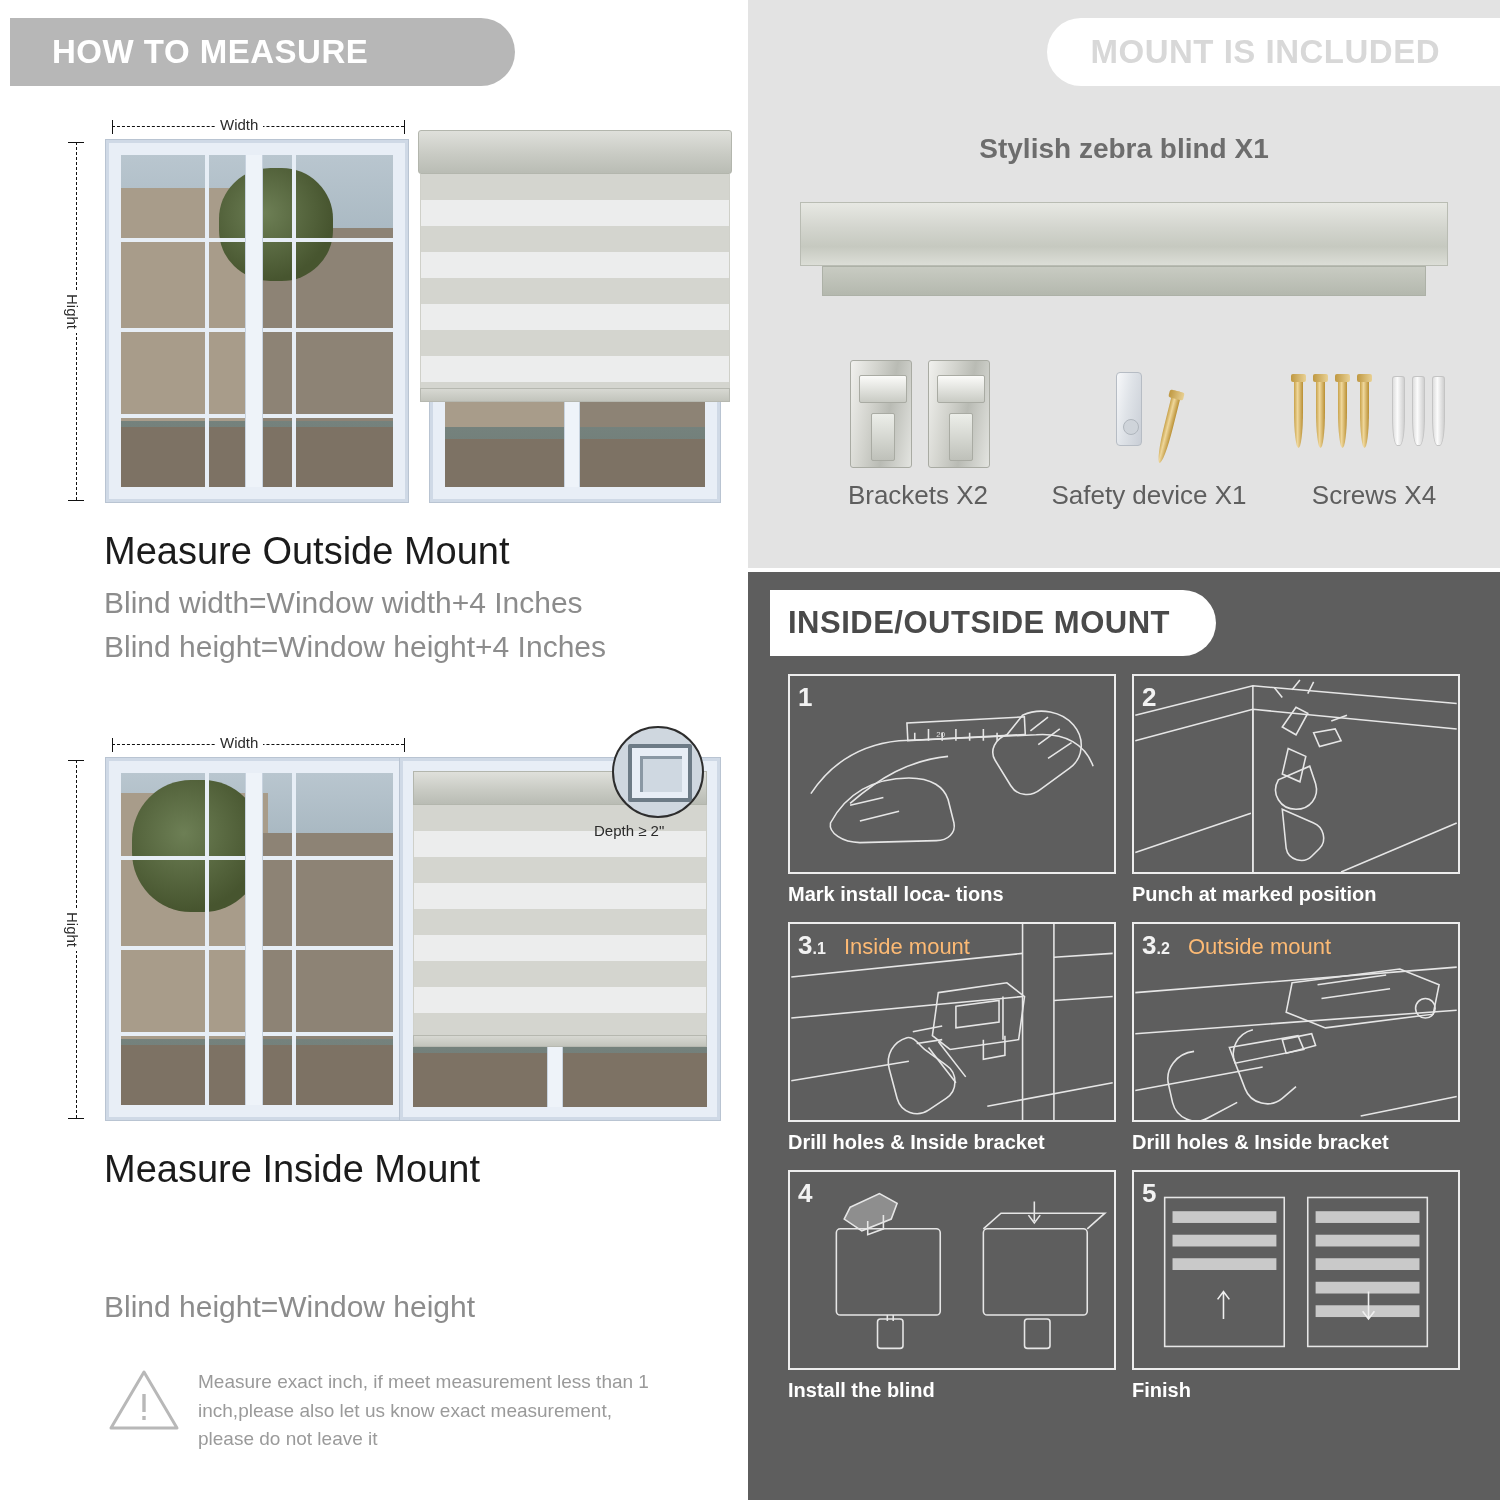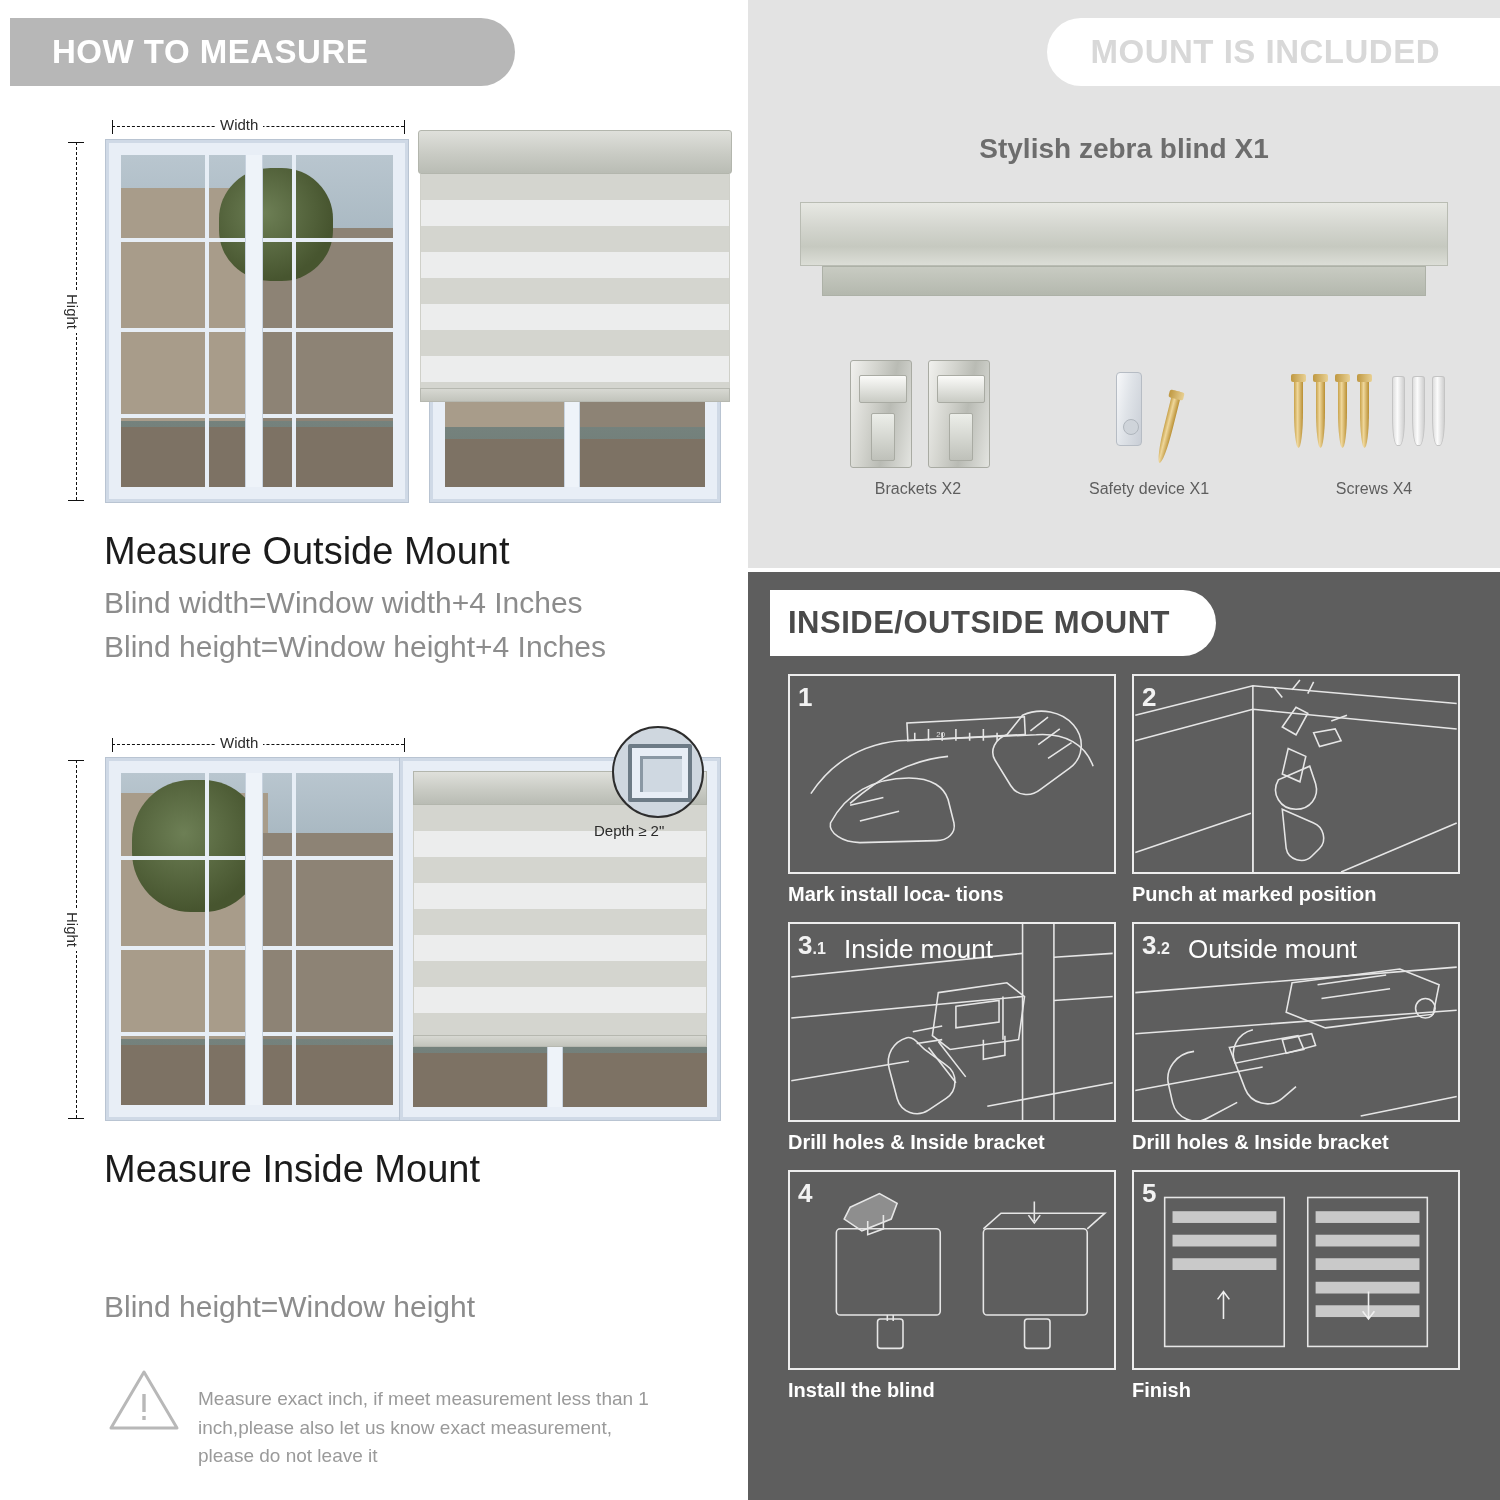--- a/index.html
+++ b/index.html
@@ -93,21 +93,21 @@
   }
   .sec-line {
     position: absolute; font-size: 30px; color: #8c8c8c;
   }
 
   .note-wrap { position: absolute; display: flex; gap: 18px; }
   .warn-tri {
     width: 72px; height: 64px; flex: 0 0 72px; position: relative;
   }
   .warn-tri svg { display:block; }
-  .note-text { font-size: 19px; line-height: 1.5; color: #9a9a9a; margin-top: 17px; }
+  .note-text { font-size: 19px; line-height: 1.5; color: #9a9a9a; }
 
   
   .depth-circle {
     position: absolute; width: 92px; height: 92px; border-radius: 50%;
     border: 2px solid #2d2d2d; background: #cfd7df; overflow: hidden;
   }
   .depth-label { position: absolute; font-size: 15px; color: #2b2b2b; }
 
   
   .included {
@@ -135,21 +135,21 @@
     border:1px solid #b9bcb3;
   }
   .headrail .hr-bot {
     position:absolute; left:22px; top:64px; width: calc(100% - 44px); height: 30px;
     background: linear-gradient(#c8cbc2, #b4b8ae);
     border:1px solid #adb1a7;
   }
   .parts-row { position: absolute; left: 0; right: 0; top: 352px; height: 170px; }
   .part { position: absolute; text-align: center; }
   .part-cap {
-    position: absolute; width: 100%; top: 128px; font-size: 16px; color: #5e5e5e;
+    position: absolute; width: 100%; top: 128px; font-size: 26px; color: #5e5e5e;
   }
   .bracket {
     position: absolute; width: 62px; height: 108px;
     background: linear-gradient(100deg,#f1f1ee 0%, #d2d3cd 35%, #b9bbb4 60%, #e3e4e0 100%);
     border: 1px solid #a9aba3;
     border-radius: 3px;
   }
   .bracket::before {
     content:""; position:absolute; left:8px; top:14px; width:46px; height:26px;
     background: linear-gradient(#fbfbf9,#c9cbc4); border:1px solid #a9aba3; border-radius:2px;
@@ -204,21 +204,21 @@
     position: relative; width: 100%; height: 200px;
     background: #5e5e5e; border: 2px solid #ededed;
     overflow: hidden;
   }
   .step-num {
     position: absolute; left: 8px; top: 6px;
     font-size: 26px; font-weight: bold; color: #f2f2f2; z-index: 3;
   }
   .step-num .sub { font-size: 16px; }
   .step-inline-title {
-    position:absolute; left: 54px; top: 10px; font-size: 26px; color: #ffffff; z-index:3;
+    position:absolute; left: 54px; top: 10px; font-size: 22px; color: #fdba74; z-index:3;
   }
   .step-cap {
     margin-top: 9px; font-size: 20px; color: #ffffff; font-weight: bold;
   }
   .step svg { position:absolute; inset:0; width:100%; height:100%; }
 </style>
 </head>
 <body>
 
 <div class="page">

